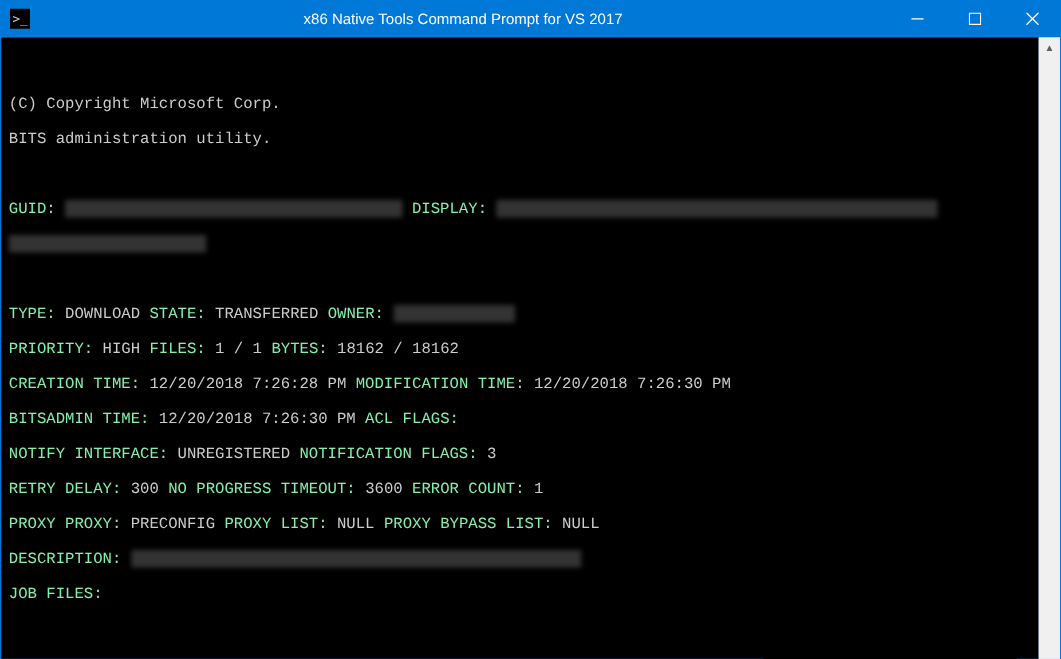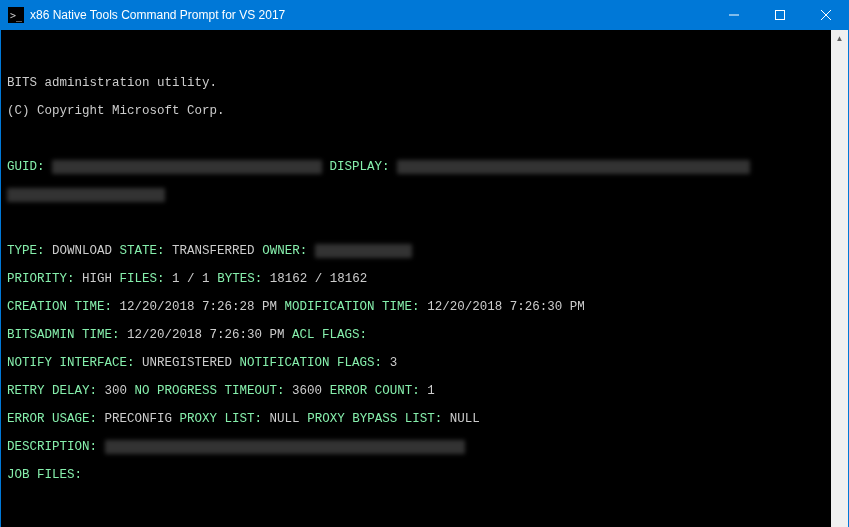--- a/index.html
+++ b/index.html
@@ -31,21 +31,21 @@
       height: 16px;
       margin-right: 6px;
       background: #000;
       display: inline-flex;
       align-items: center;
       justify-content: center;
       font-size: 10px;
       color: #ccc;
       font-family: Consolas, monospace;
     }
-    .titlebar-text { flex: 1; }
+    .titlebar-text { flex: 1; text-align: center; }
     .window-controls { display: flex; }
     .win-btn {
       width: 46px;
       height: 30px;
       display: flex;
       align-items: center;
       justify-content: center;
       color: #fff;
       font-size: 10px;
     }
@@ -124,33 +124,33 @@
             <line x1="0" y1="0" x2="10" y2="10" stroke-width="1"></line>
             <line x1="10" y1="0" x2="0" y2="10" stroke-width="1"></line>
           </svg>
       </div>
     </div>
   </div>
 
   <div class="terminal-wrap">
     <div class="terminal">
 <div> </div>
+<div>(C) Copyright Microsoft Corp.</div>
 <div>BITS administration utility.</div>
-<div>(C) Copyright Microsoft Corp.</div>
 <div> </div>
 <div><span class="label">GUID:</span> <span class="redact">XXXXXXXX-XXXX-XXXX-XXXX-XXXXXXXXXXXX</span> <span class="label">DISPLAY:</span> <span class="redact">Xxxxxxxxx Xxxxxxx Xxxxxxx Xxxxxxx Xxxx xXxXXXxx</span></div>
 <div><span class="redact">xxXXxxxXXXxXXXxXXXXxx</span></div>
 <div> </div>
 <div><span class="label">TYPE:</span> <span>DOWNLOAD</span> <span class="label">STATE:</span> <span>TRANSFERRED</span> <span class="label">OWNER:</span> <span class="redact">XXXXXXXxxxxxX</span></div>
 <div><span class="label">PRIORITY:</span> <span>HIGH</span> <span class="label">FILES:</span> <span>1 / 1</span> <span class="label">BYTES:</span> <span>18162 / 18162</span></div>
 <div><span class="label">CREATION TIME:</span> <span>12/20/2018 7:26:28 PM</span> <span class="label">MODIFICATION TIME:</span> <span>12/20/2018 7:26:30 PM</span></div>
 <div><span class="label">BITSADMIN TIME:</span> <span>12/20/2018 7:26:30 PM</span> <span class="label">ACL FLAGS:</span></div>
 <div><span class="label">NOTIFY INTERFACE:</span> <span>UNREGISTERED</span> <span class="label">NOTIFICATION FLAGS:</span> <span>3</span></div>
 <div><span class="label">RETRY DELAY:</span> <span>300</span> <span class="label">NO PROGRESS TIMEOUT:</span> <span>3600</span> <span class="label">ERROR COUNT:</span> <span>1</span></div>
-<div><span class="label">ERROR USAGE:</span> <span>PRECONFIG</span> <span class="label">PROXY LIST:</span> <span>NULL</span> <span class="label">PROXY BYPASS LIST:</span> <span>NULL</span></div>
+<div><span class="label">PROXY PROXY:</span> <span>PRECONFIG</span> <span class="label">PROXY LIST:</span> <span>NULL</span> <span class="label">PROXY BYPASS LIST:</span> <span>NULL</span></div>
 <div><span class="label">DESCRIPTION:</span> <span class="redact">Xxxxxxxxx Xxxxxxx Xxxxxxx Xxxxxxx Xxxx Xxxxxxxxx</span></div>
 <div><span class="label">JOB FILES:</span></div>
 
 
 
 
 
 
 
 

